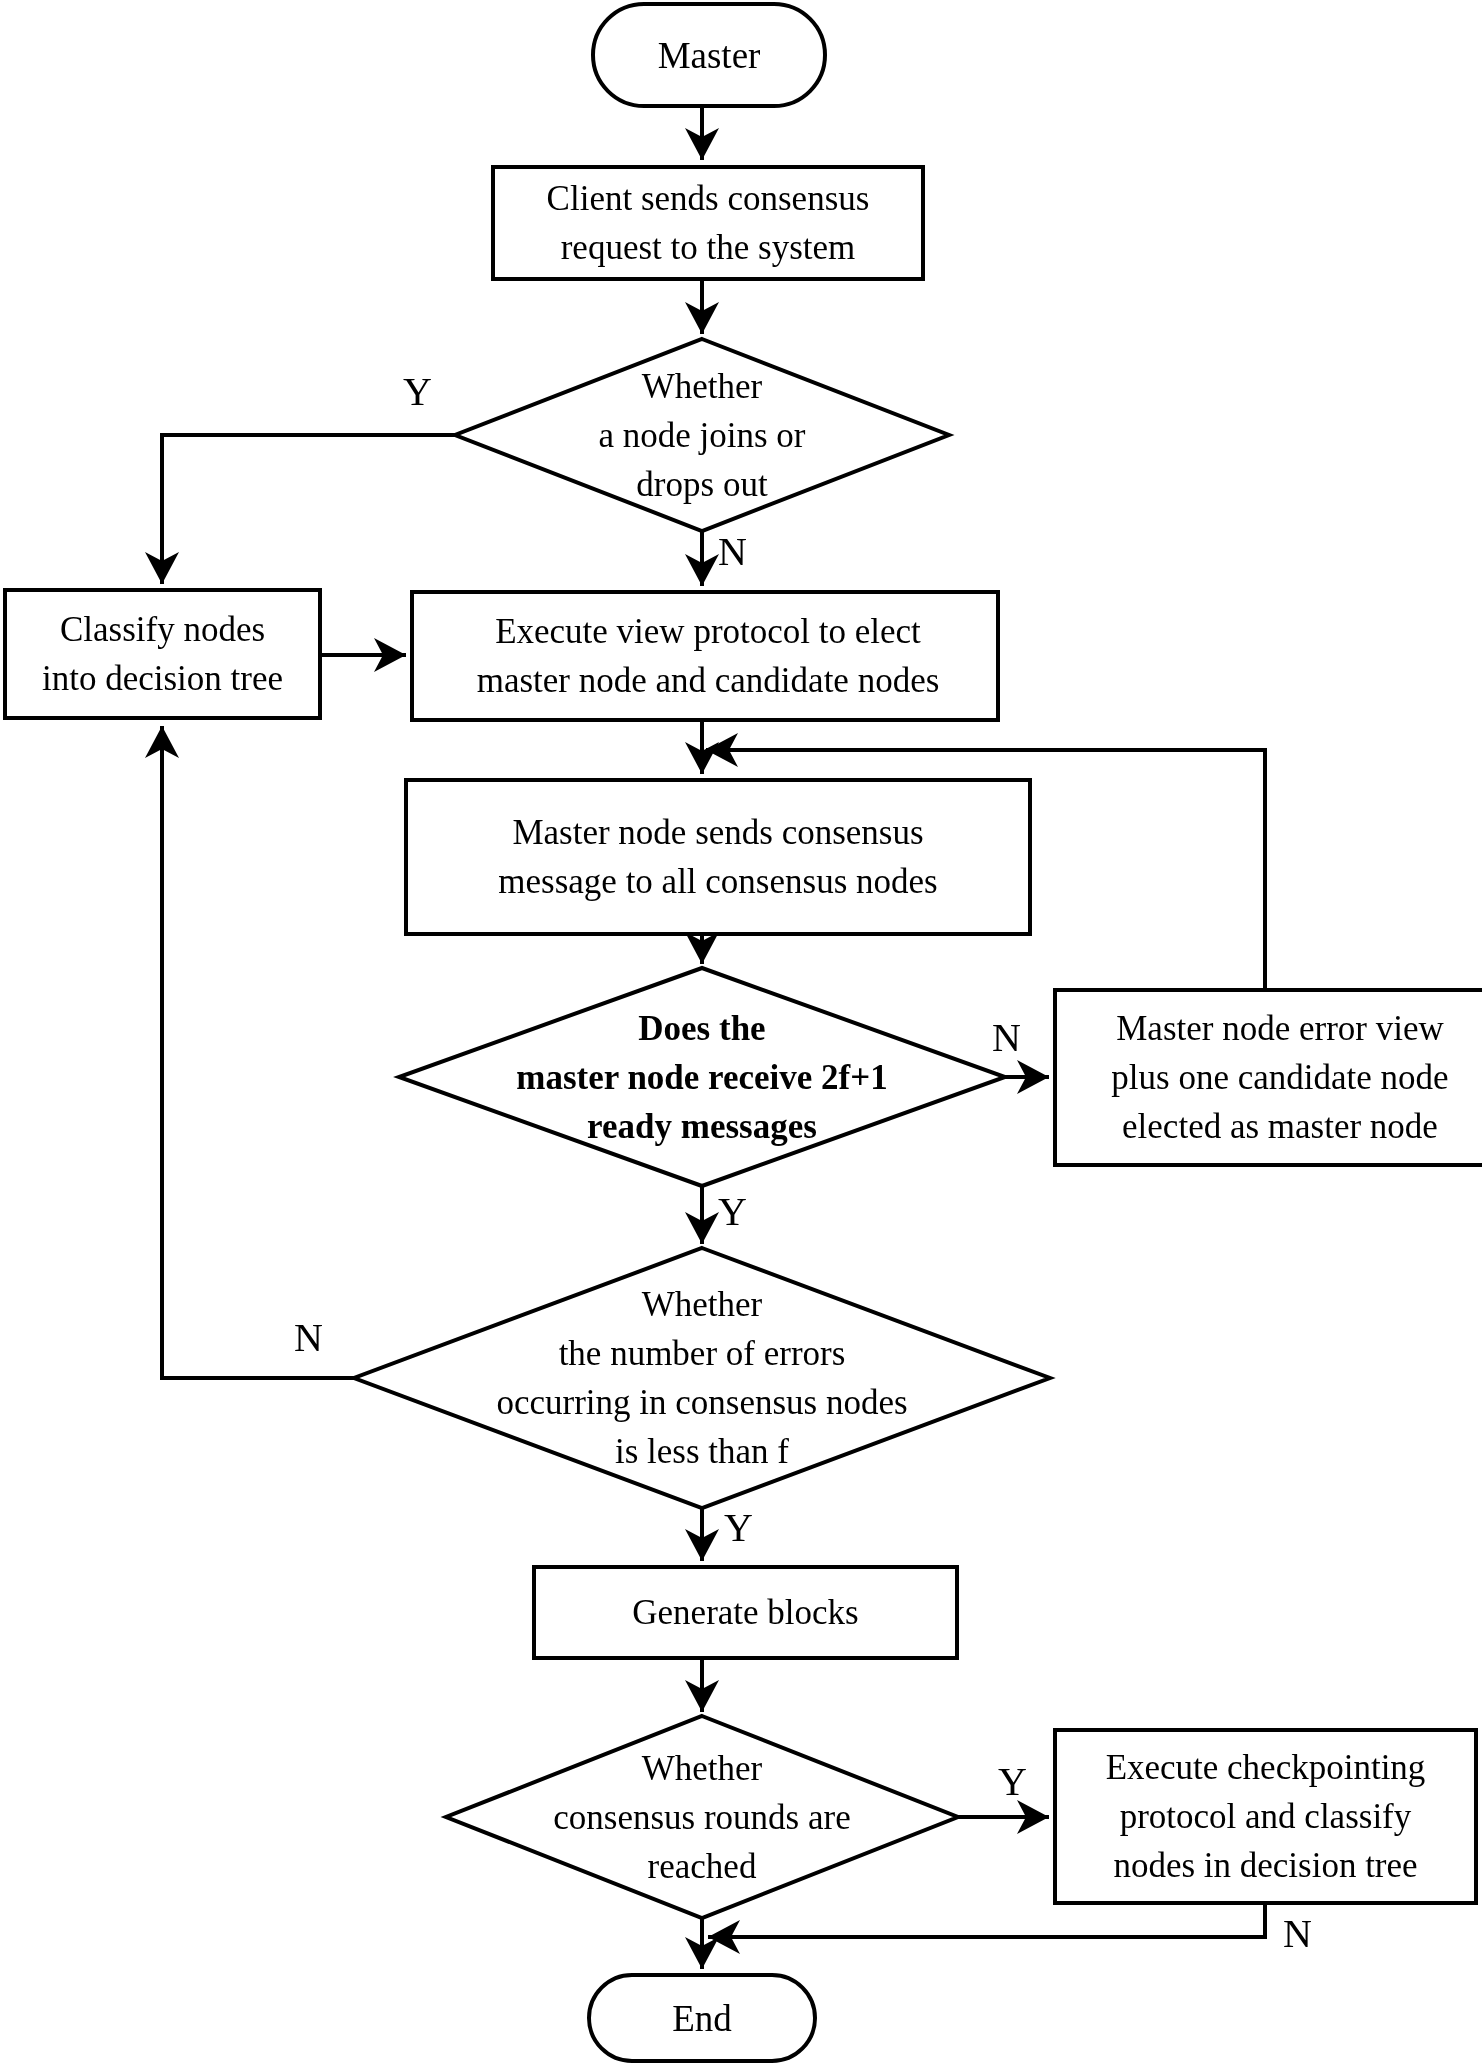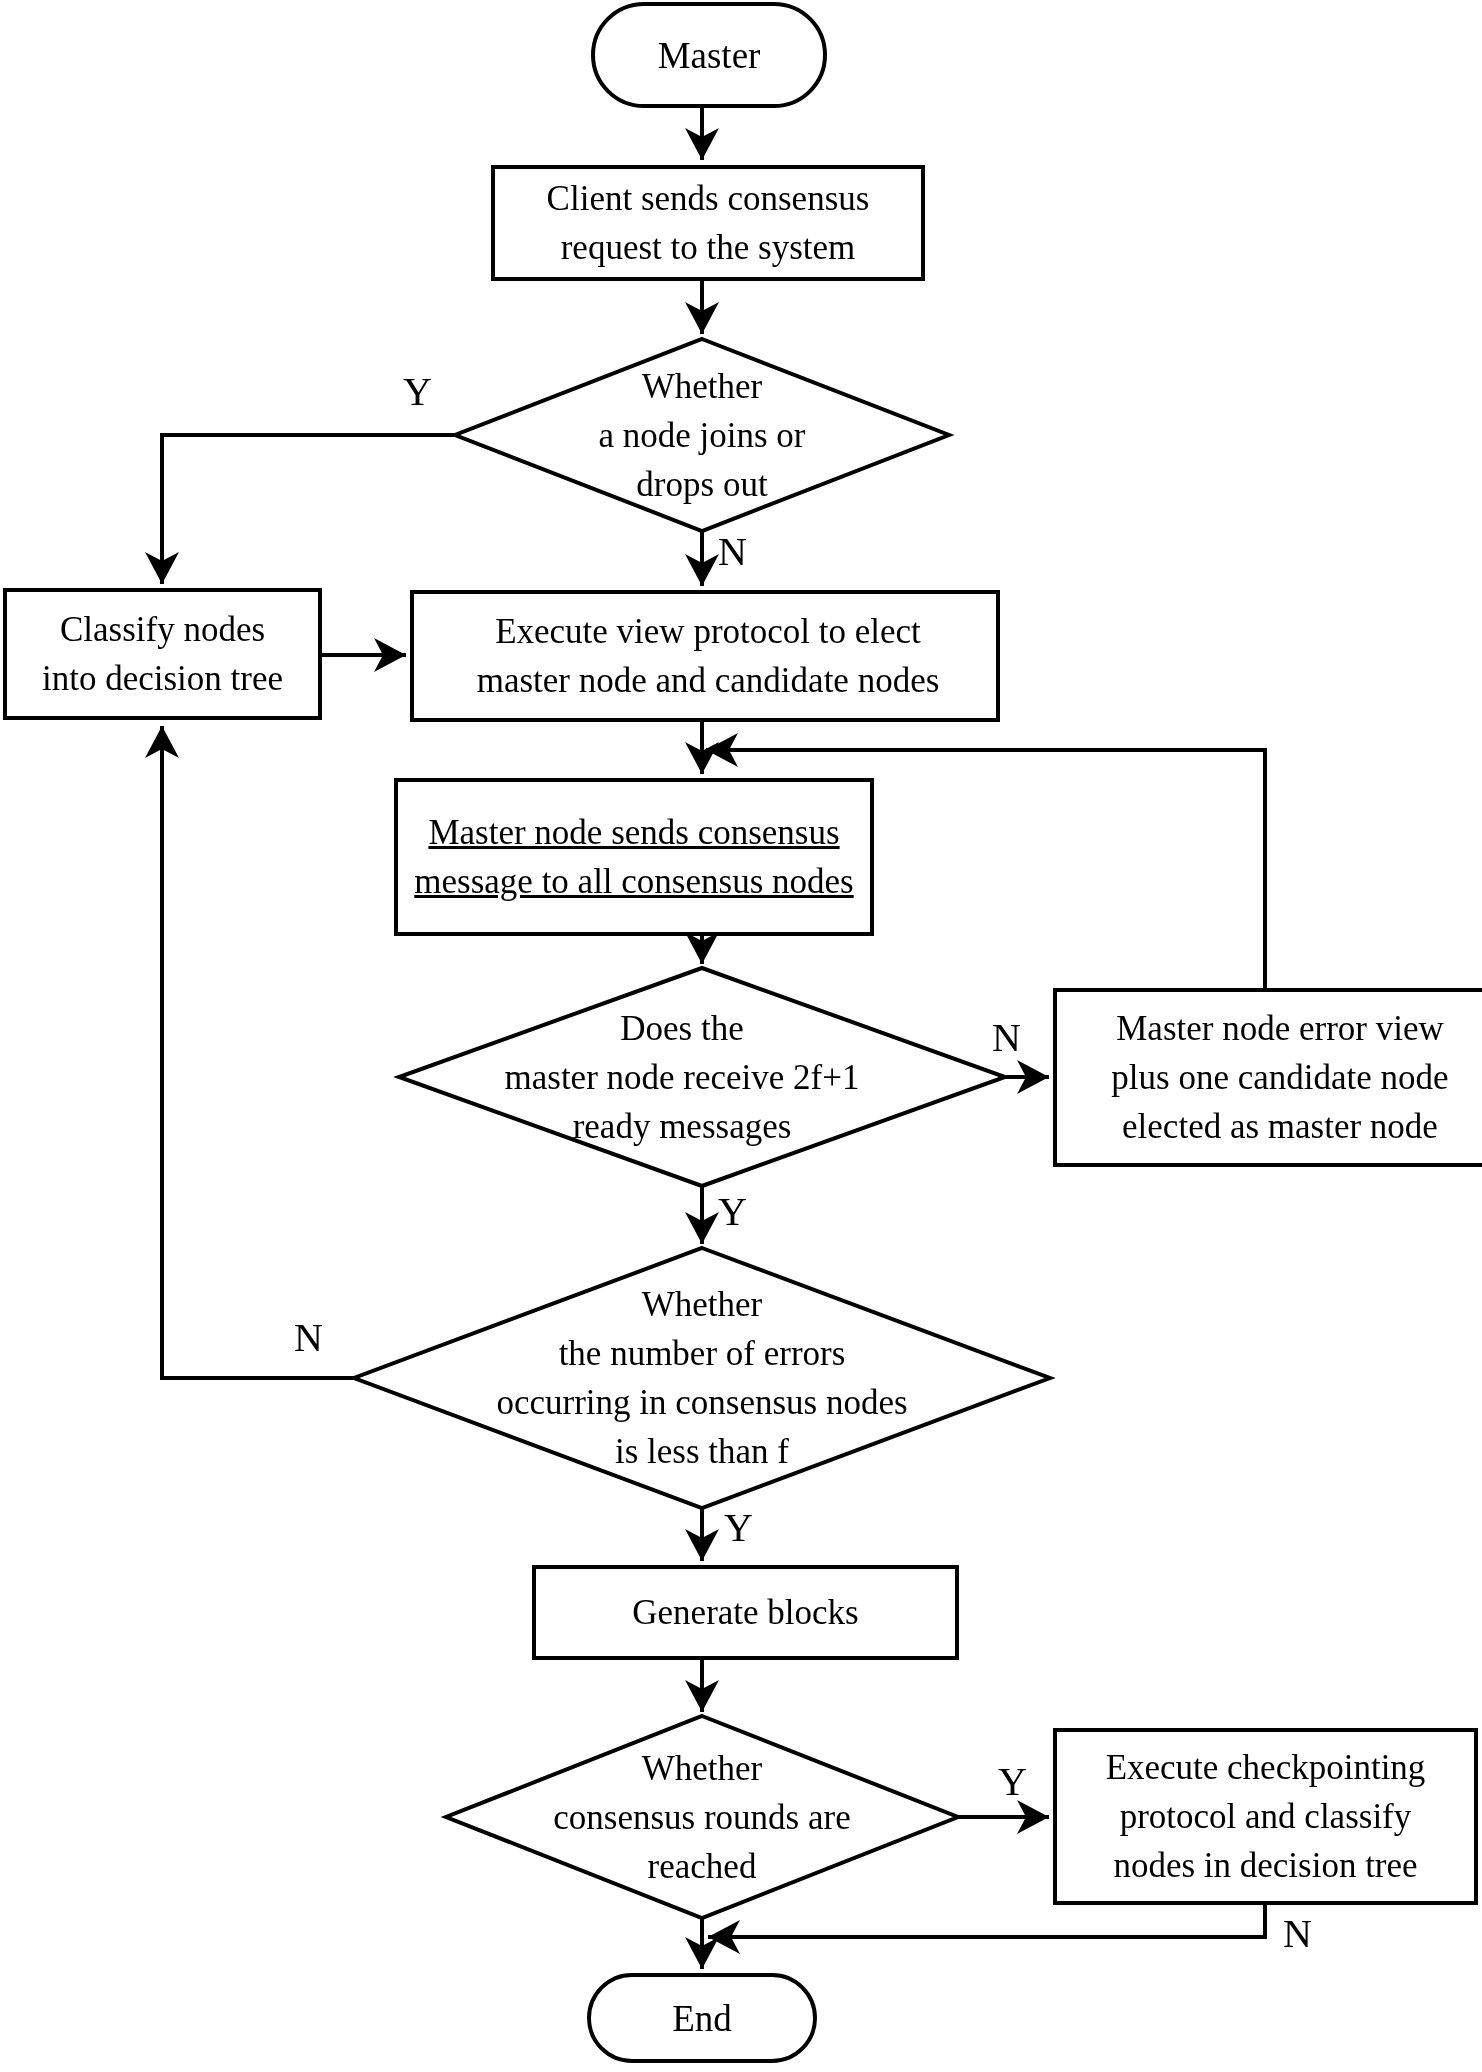--- a/index.html
+++ b/index.html
@@ -81,21 +81,21 @@
   <div class="node" style="left:3px;top:588px;width:319px;height:132px;justify-content:center;">
     <span class="node-label">Classify nodes
 into decision tree</span>
   </div>
 
   <div class="node" style="left:410px;top:590px;width:590px;height:132px;padding-left:6px;">
     <span class="node-label">Execute view protocol to elect
 master node and candidate nodes</span>
   </div>
 
-  <div class="node" style="left:394px;top:778px;width:480px;height:158px;text-decoration:underline;">
+  <div class="node" style="left:404px;top:778px;width:628px;height:158px;">
     <span class="node-label">Master node sends consensus
 message to all consensus nodes</span>
   </div>
 
   <div class="node" style="left:1053px;top:988px;width:454px;height:179px;">
     <span class="node-label">Master node error view
 plus one candidate node
 elected as master node</span>
   </div>
 
@@ -112,21 +112,21 @@
   <div class="node terminator" style="left:587px;top:1973px;width:230px;height:90px;">
     <span class="node-label">End</span>
   </div>
 
   <div class="dtext" style="left:502px;top:362px;width:400px;height:146px;">
     <span class="node-label">Whether
 a node joins or
 drops out</span>
   </div>
 
-  <div class="dtext" style="left:452px;top:1004px;width:460px;height:146px;">
+  <div class="dtext" style="left:472px;top:1004px;width:460px;height:146px;font-weight:bold;">
     <span class="node-label">Does the
 master node receive 2f+1
 ready messages</span>
   </div>
 
   <div class="dtext" style="left:402px;top:1280px;width:600px;height:196px;">
     <span class="node-label">Whether
 the number of errors
 occurring in consensus nodes
 is less than f</span>

